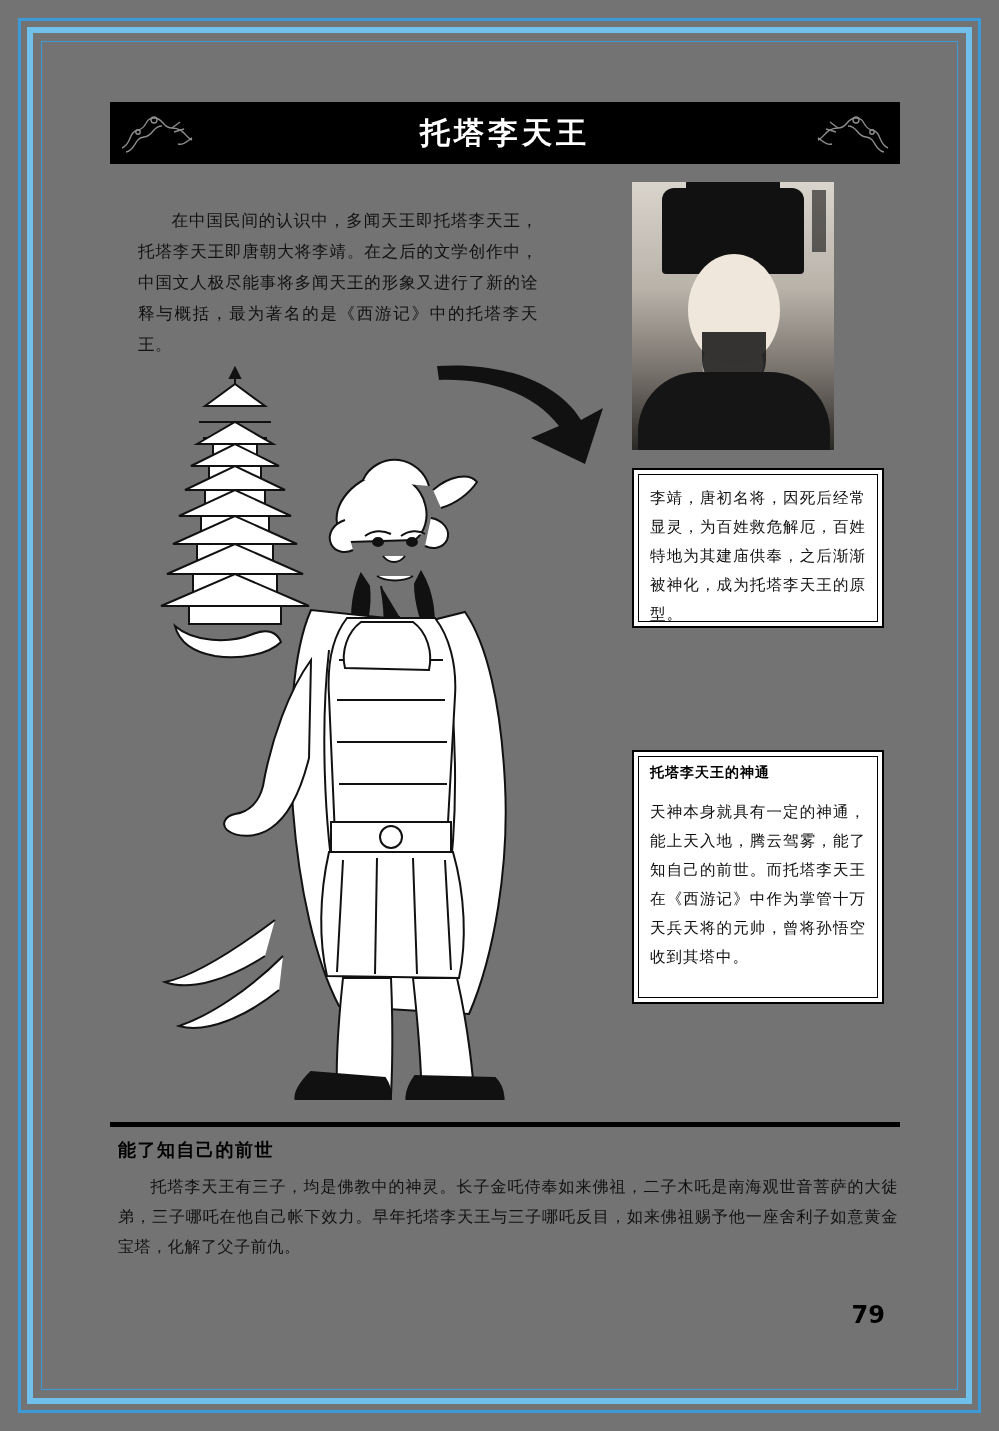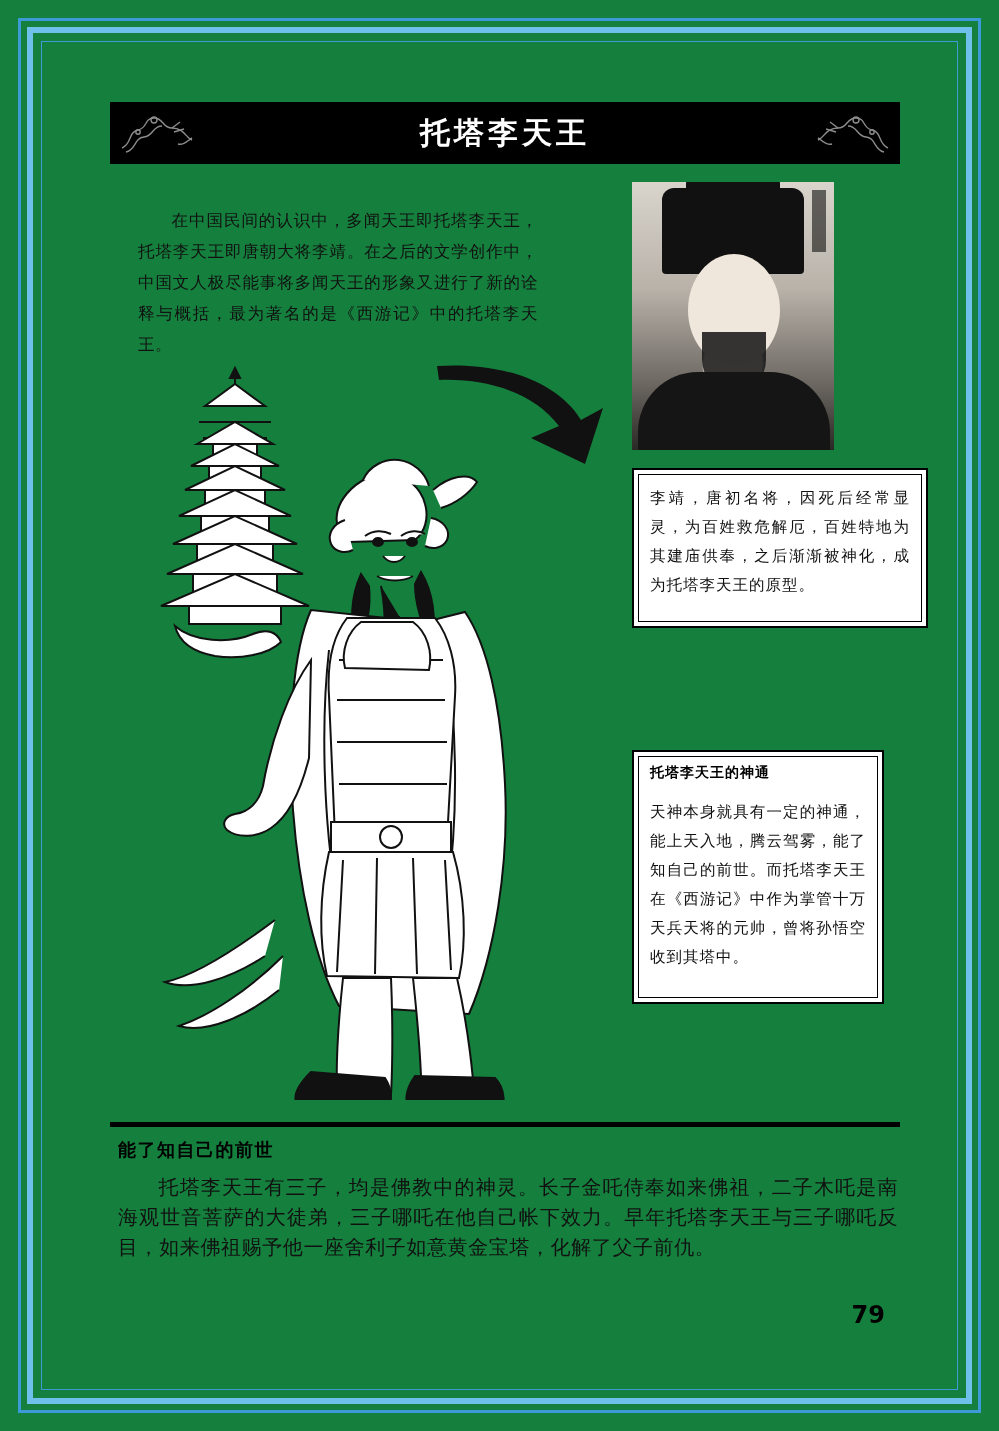--- a/index.html
+++ b/index.html
@@ -1,21 +1,21 @@
 <!DOCTYPE html>
 <html lang="zh"><head>
 <meta charset="utf-8">
 <style>
   html,body{margin:0;padding:0;background:#ffffff;}
   body{
     width:999px;height:1431px;position:relative;overflow:hidden;
     font-family:"Liberation Sans", sans-serif;
   }
   .page{
-    position:absolute;inset:0;background:#15803d;text-decoration:underline;
+    position:absolute;inset:0;background:#737373;text-decoration:underline;
   }
   
   .frame-outer{
     position:absolute;left:18px;top:18px;right:18px;bottom:18px;
     border:3px solid #3d9ad6;
   }
   .frame-inner{
     position:absolute;left:27px;top:27px;right:27px;bottom:27px;
     border:6px solid #6fc0ea;
   }
@@ -96,21 +96,21 @@
     font-family:"DejaVu Sans", sans-serif;
   }
   .notebox .inner{
     position:absolute;inset:4px;border:1px solid #000;
   }
   .notebox .txt{
     position:absolute;inset:14px 16px;
     font-size:15.5px;line-height:29px;color:#111;letter-spacing:1px;
     text-align:justify;
   }
-  #note-liujing{left:572px;top:408px;width:248px;height:156px;padding-left:44px;}
+  #note-liujing{left:572px;top:408px;width:248px;height:156px;}
 
   
   .notch{position:absolute;width:16px;height:16px;background:#fff;border:2px solid #000;}
   .n-tl{left:-2px;top:-2px;border-right:none;border-bottom:none;}
   .n-tr{right:-2px;top:-2px;border-left:none;border-bottom:none;}
   .n-bl{left:-2px;bottom:-2px;border-right:none;border-top:none;}
   .n-br{right:-2px;bottom:-2px;border-left:none;border-top:none;}
 
   
   #note-shentong{left:572px;top:690px;width:248px;height:250px;}
@@ -132,21 +132,21 @@
   .rule{
     position:absolute;left:50px;top:1062px;width:790px;height:5px;background:#000;
   }
   .sec-title{
     position:absolute;left:58px;top:1078px;
     font-size:18px;font-weight:bold;letter-spacing:1.5px;color:#000;
     font-family:"DejaVu Sans", sans-serif;
   }
   .sec-body{
     position:absolute;left:58px;top:1112px;width:780px;
-    font-size:20px;line-height:30px;color:#111;letter-spacing:.6px;
+    font-size:16px;line-height:30px;color:#111;letter-spacing:.6px;
     font-family:"DejaVu Sans", sans-serif;text-align:justify;
   }
   .sec-body .indent{display:inline-block;width:2em;}
 
   .pageno{
     position:absolute;right:54px;bottom:42px;
     font-size:24px;font-weight:bold;color:#000;
     font-family:"DejaVu Sans", sans-serif;
   }
 </style>

